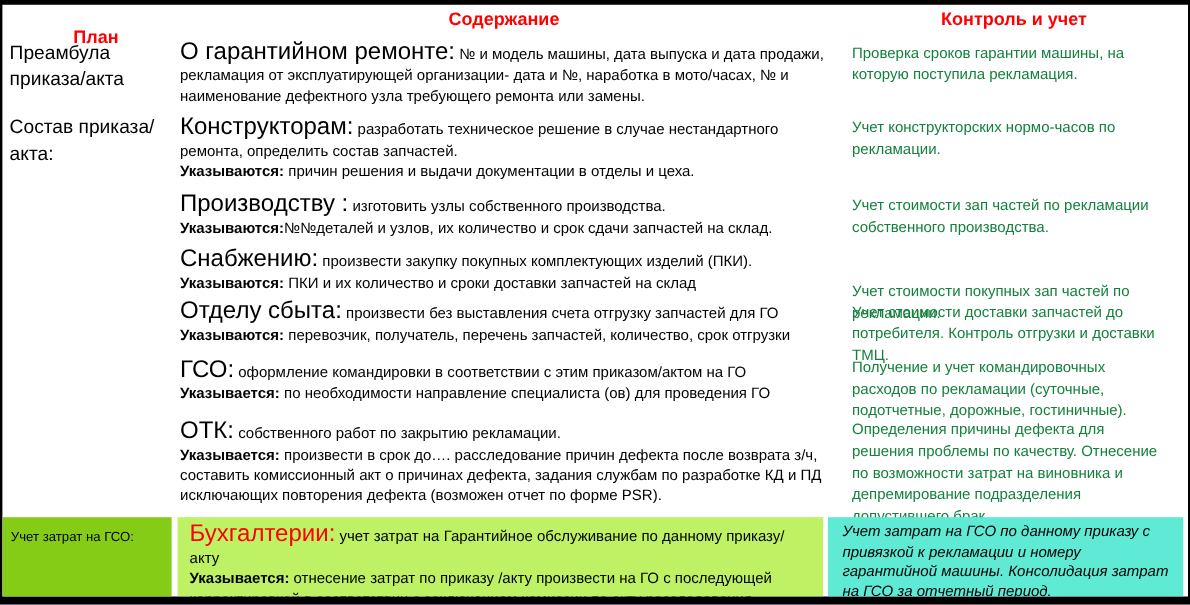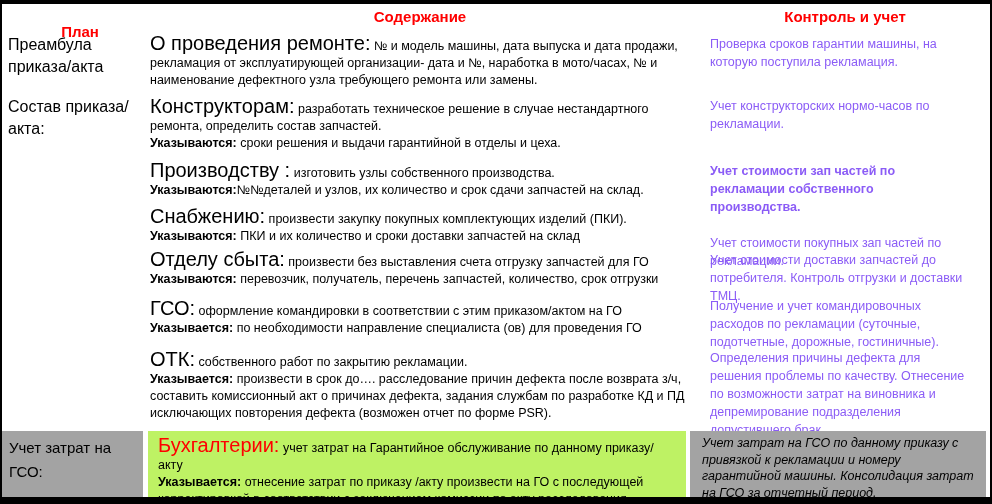--- a/index.html
+++ b/index.html
@@ -13,58 +13,58 @@
   .plan-label{
     position:absolute;left:6px;width:134px;font-size:16px;line-height:22px;color:#000;
   }
   .content-block{
     position:absolute;left:148px;width:548px;margin:0;font-size:12.5px;line-height:17px;color:#000;
   }
   .lead{font-size:20px;line-height:23px;}
   .note-line{display:block;}
   .note-label{font-weight:bold;}
   .control-block{
-    position:absolute;left:708px;width:256px;margin:0;font-size:12.5px;line-height:18px;color:#8b5cf6;
+    position:absolute;left:708px;width:256px;margin:0;font-size:12.5px;line-height:18px;color:#15803d;
   }
   .footer-plan{
-    position:absolute;left:0;top:427px;width:141px;height:66px;background:#a3a3a3;
-    box-sizing:border-box;padding:5px 4px 0 7px;font-size:15px;line-height:24px;color:#000;
+    position:absolute;left:0;top:427px;width:141px;height:66px;background:#84cc16;
+    box-sizing:border-box;padding:5px 4px 0 7px;font-size:11px;line-height:24px;color:#000;
   }
   .footer-content{
     position:absolute;left:146px;top:427px;width:538px;height:66px;background:#bef264;
     box-sizing:border-box;padding:3px 8px 0 10px;font-size:12.5px;line-height:17px;color:#000;
   }
   .footer-content .lead{color:#FF0000;}
   .footer-control{
-    position:absolute;left:688px;top:427px;width:296px;height:66px;background:#a3a3a3;
+    position:absolute;left:688px;top:427px;width:296px;height:66px;background:#5eead4;
     box-sizing:border-box;padding:4px 10px 0 12px;font-size:12.5px;line-height:16.5px;
     font-style:italic;color:#000;
   }
 </style>
 </head>
 <body>
 
 <div class="frame">
 
   <div class="col-header" style="left:18px;top:4px;width:120px;margin-top:15px;">План</div>
   <div class="col-header" style="left:138px;top:4px;width:560px;">Содержание</div>
   <div class="col-header" style="left:698px;top:4px;width:290px;">Контроль и учет</div>
 
   <div class="plan-label" style="top:30px;">Преамбула приказа/акта</div>
   <div class="plan-label" style="top:92px;">Состав приказа/акта:</div>
 
   <p class="content-block" style="top:28px;">
-    <span class="lead">О проведения ремонте:</span>
+    <span class="lead">О гарантийном ремонте:</span>
     <span>№ и модель машины, дата выпуска и дата продажи, рекламация от эксплуатирующей организации- дата и №, наработка в мото/часах, № и наименование дефектного узла требующего ремонта или замены.</span>
   </p>
 
   <p class="content-block" style="top:91px;">
     <span class="lead">Конструкторам:</span>
     <span>разработать техническое решение в случае нестандартного ремонта, определить состав запчастей.</span>
-    <span class="note-line"><b class="note-label">Указываются:</b> <span>сроки решения и выдачи гарантийной в отделы и цеха.</span></span>
+    <span class="note-line"><b class="note-label">Указываются:</b> <span>причин решения и выдачи документации в отделы и цеха.</span></span>
   </p>
 
   <p class="content-block" style="top:155px;">
     <span class="lead">Производству :</span>
     <span>изготовить узлы собственного производства.</span>
     <span class="note-line"><b class="note-label">Указываются:</b><span>№№деталей и узлов, их количество и срок сдачи запчастей на склад.</span></span>
   </p>
 
   <p class="content-block" style="top:244px;">
     <span class="lead">Отделу сбыта:</span>
@@ -85,21 +85,21 @@
   </p>
 
   <p class="content-block" style="top:344px;">
     <span class="lead">ОТК:</span>
     <span>собственного работ по закрытию  рекламации.</span>
     <span class="note-line"><b class="note-label">Указывается:</b> <span>произвести в срок до…. расследование причин дефекта после возврата з/ч, составить комиссионный акт о причинах дефекта, задания службам по разработке КД и ПД исключающих повторения дефекта (возможен отчет по форме PSR).</span></span>
   </p>
 
   <p class="control-block" style="top:31px;">Проверка сроков  гарантии  машины, на которую поступила рекламация.</p>
   <p class="control-block" style="top:93px;">Учет конструкторских  нормо-часов по рекламации.</p>
-  <p class="control-block" style="top:158px;font-weight:bold;">Учет стоимости зап частей по рекламации собственного  производства.</p>
+  <p class="control-block" style="top:158px;">Учет стоимости зап частей по рекламации собственного  производства.</p>
   <p class="control-block" style="top:200px;margin-top:30px;">Учет стоимости покупных зап частей по рекламации.</p>
   <p class="control-block" style="top:247px;">Учет стоимости  доставки запчастей до потребителя.  Контроль отгрузки и  доставки ТМЦ.</p>
   <p class="control-block" style="top:293px;">Получение и учет командировочных расходов по рекламации (суточные, подотчетные, дорожные, гостиничные).</p>
   <p class="control-block" style="top:345px;">Определения причины дефекта для решения проблемы по качеству.  Отнесение по возможности затрат на виновника и депремирование  подразделения  допустившего брак.</p>
 
   <div class="footer-plan">Учет затрат на ГСО:</div>
 
   <div class="footer-content">
     <span class="lead">Бухгалтерии:</span>
     <span>учет затрат на Гарантийное обслуживание по данному приказу/акту</span>

